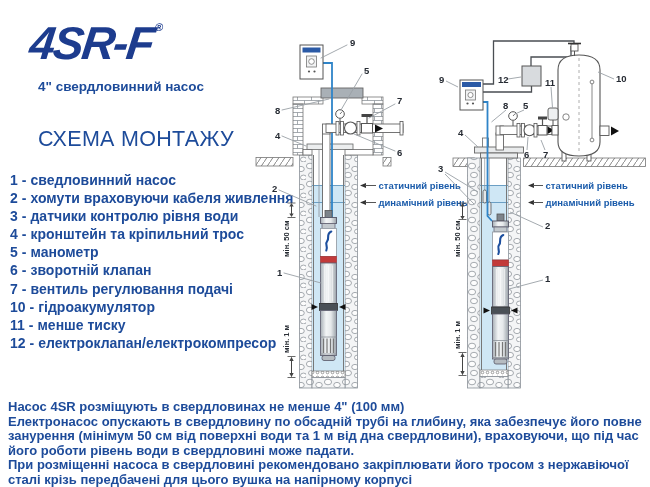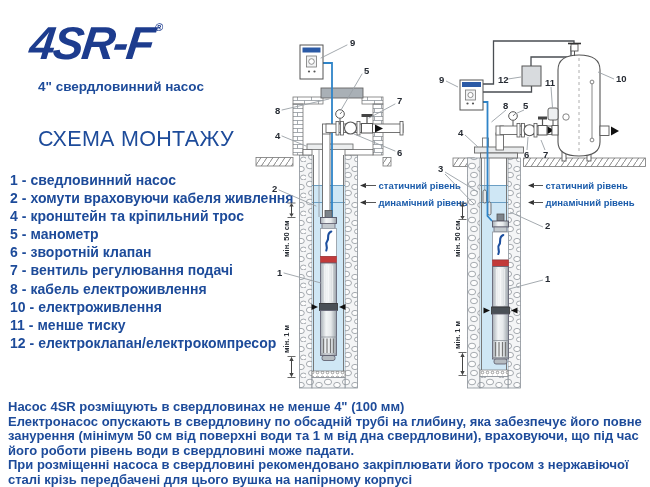--- a/index.html
+++ b/index.html
@@ -28,26 +28,26 @@
 
   <div class="brand"><span>4SR-F</span><span class="reg">®</span></div>
 
   <div class="subtitle">4" свердловинний насос</div>
 
   <h1 class="title">СХЕМА МОНТАЖУ</h1>
 
   <ul class="legend">
     <li><span>1</span><span class="sep">-</span><span>сведловинний насос</span></li>
     <li><span>2</span><span class="sep">-</span><span>хомути враховуючи кабеля живлення</span></li>
+    <li><span>3</span><span class="sep">-</span><span>датчики контролю рівня води</span></li>
     <li><span>4</span><span class="sep">-</span><span>кронштейн та кріпильний трос</span></li>
     <li><span>5</span><span class="sep">-</span><span>манометр</span></li>
     <li><span>6</span><span class="sep">-</span><span>зворотній клапан</span></li>
     <li><span>7</span><span class="sep">-</span><span>вентиль регулювання подачі</span></li>
-    <li><span>8</span><span class="sep">-</span><span>кабель електроживлення</span></li>
-    <li><span>10</span><span class="sep">-</span><span>електроживлення</span></li>
+    <li><span>10</span><span class="sep">-</span><span>гідроакумулятор</span></li>
     <li><span>11</span><span class="sep">-</span><span>менше тиску</span></li>
     <li><span>12</span><span class="sep">-</span><span>електроклапан/електрокомпресор</span></li>
   </ul>
 
   <svg class="diagrams" width="650" height="487" viewBox="0 0 650 487">
     <defs>
       <pattern id="brick" width="14" height="8" patternUnits="userSpaceOnUse">
         <rect width="14" height="8" fill="#ffffff"></rect>
         <path d="M0,0.5 H14 M0,4.5 H14 M3.5,0.5 V4.5 M10.5,4.5 V8" stroke="#8f969c" stroke-width="0.8" fill="none"></path>
       </pattern>

